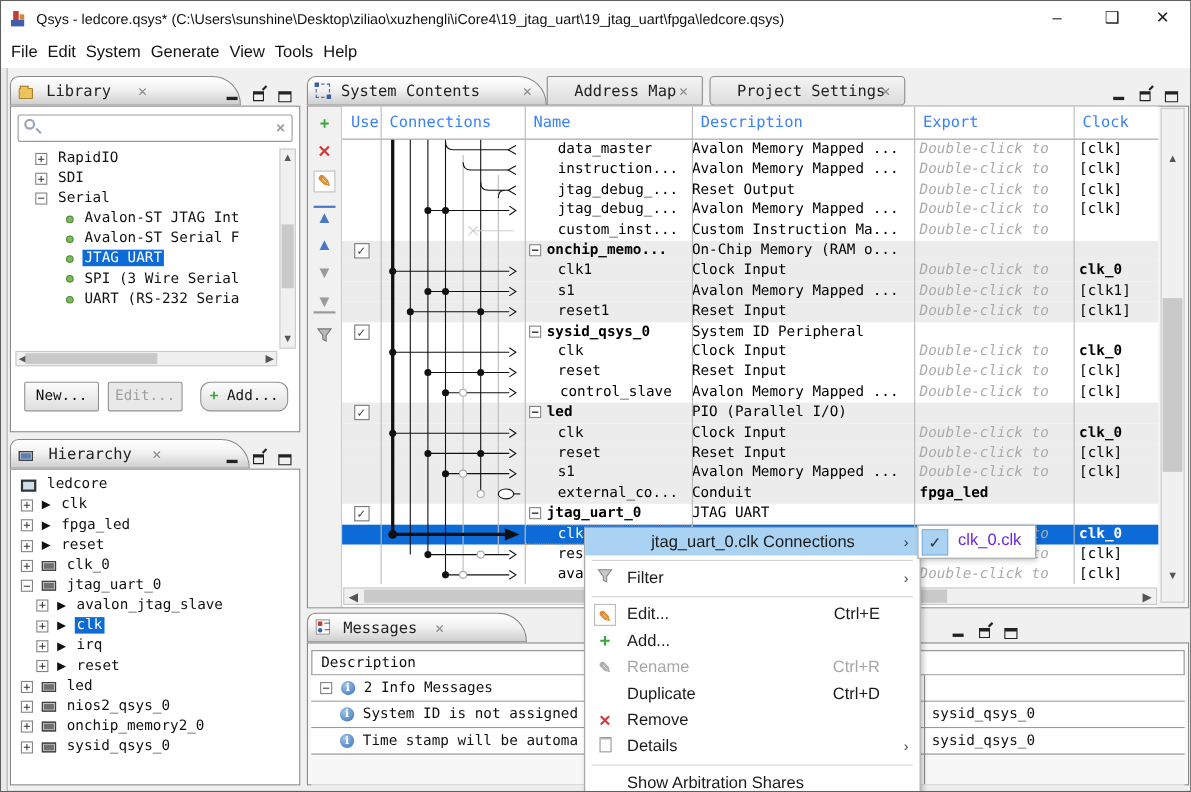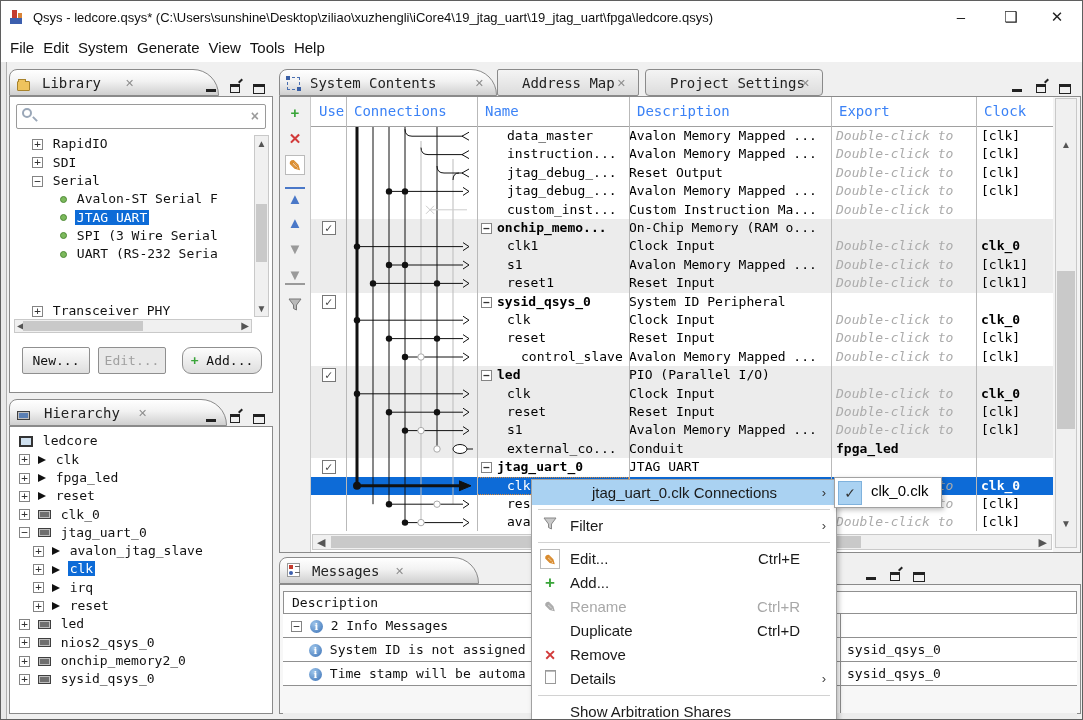--- a/index.html
+++ b/index.html
@@ -123,21 +123,21 @@
   .cm-item .cm-ar { position:absolute; right:10px; top:0; color:#444; font-size:13px; }
   .cm-item.disabled .cm-lb,.cm-item.disabled .cm-sc { color:#a8a8a8; }
   .cm-sep { height:1px; background:#d2d2d2; margin:4px 6px; }
   .cm-hdr { height:25px; line-height:25px; background:#aad2f2; position:relative; }
   .cm-hdr .cm-lb { position:absolute; left:60px; }
   .cm-hdr .cm-ar { position:absolute; right:10px; font-size:13px; color:#333; }
   #ctx-sub { position:absolute; left:833px; top:476px; width:108px; height:31px; background:#fff; border:1px solid #a2a2a2;
              box-shadow:2px 2px 5px rgba(0,0,0,.25); z-index:11; font-size:15px; }
   #ctx-sub .chkcell { position:absolute; left:3px; top:3px; width:24px; height:24px; background:#aad2f2; border:1px solid #7fb2dd; color:#333;
                       text-align:center; line-height:23px; font-size:14px; }
-  #ctx-sub .sub-lb { position:absolute; left:36px; top:4px; color:#000000; }
+  #ctx-sub .sub-lb { position:absolute; left:36px; top:4px; color:#6d28d9; }
 
   #wires { position:absolute; left:0; top:0; z-index:3; pointer-events:none; }
   #leftstrip { position:absolute; left:0; top:61px; width:6px; height:659px; background:#e9e9e9; border-right:1px solid #b0b0b0; } 
 </style>
 </head>
 <body>
 
 <div id="win">
 
   <div id="titlebar">
@@ -169,20 +169,21 @@
     </div>
     <div class="panel-body" id="lib-body">
       <div id="lib-search">
         <span class="mag"></span>
         <span class="clr">×</span>
       </div>
       <div id="lib-tree" class="mono">
           <div class="treerow" style="padding-left: 18px;"><span class="expbox">+</span>&nbsp;<span class="lbl">RapidIO</span></div>
           <div class="treerow" style="padding-left: 18px;"><span class="expbox">+</span>&nbsp;<span class="lbl">SDI</span></div>
           <div class="treerow" style="padding-left: 18px;"><span class="expbox">−</span>&nbsp;<span class="lbl">Serial</span></div>
+          <div class="treerow" style="padding-left: 46px;"><span class="greendot"></span>&nbsp;<span class="lbl">Avalon-ST JTAG Int</span></div>
           <div class="treerow" style="padding-left: 46px;"><span class="greendot"></span>&nbsp;<span class="lbl">Avalon-ST Serial F</span></div>
           <div class="treerow" style="padding-left: 46px;"><span class="greendot"></span>&nbsp;<span class="lbl sel">JTAG UART</span></div>
           <div class="treerow" style="padding-left: 46px;"><span class="greendot"></span>&nbsp;<span class="lbl">SPI (3 Wire Serial</span></div>
           <div class="treerow" style="padding-left: 46px;"><span class="greendot"></span>&nbsp;<span class="lbl">UART (RS-232 Seria</span></div>
           <div class="treerow" style="padding-left: 18px; margin-top: 39px;"><span class="expbox">+</span>&nbsp;<span class="lbl">Transceiver PHY</span></div>
           <div class="treerow" style="padding-left: 4px;"><span class="expbox">+</span>&nbsp;<span class="lbl">Memories and Memory Contr</span></div>
         </div>
       <div id="lib-vscroll" class="vscroll">
         <span class="sarrow" style="top:2px;">▲</span>
         <div class="vthumb" style="top:68px;width:11px;height:58px;"></div>
@@ -355,21 +356,21 @@
             </div>
             <div class="trow" style="top: 232.4px;">
               <div class="tcell c-use"></div>
               <div class="tcell c-name" style="padding-left: 30px;"><span>reset</span></div>
               <div class="tcell c-desc">Reset Input</div>
               <div class="tcell c-exp dbl" style="padding-left: 5px;">Double-click to</div>
               <div class="tcell c-clk" style="padding-left: 5px;">[clk]</div>
             </div>
             <div class="trow" style="top: 250.8px;">
               <div class="tcell c-use"></div>
-              <div class="tcell c-name" style="padding-left: 44px;"><span>control_slave</span></div>
+              <div class="tcell c-name" style="padding-left: 32px;"><span>control_slave</span></div>
               <div class="tcell c-desc">Avalon Memory Mapped ...</div>
               <div class="tcell c-exp dbl" style="padding-left: 5px;">Double-click to</div>
               <div class="tcell c-clk" style="padding-left: 5px;">[clk]</div>
             </div>
             <div class="trow shade" style="top: 269.2px;">
               <div class="tcell c-use"><span class="chk" style="margin-top: 2px;">✓</span></div>
               <div class="tcell c-name bold"><span class="expbox" style="margin-right: 5px; margin-left: 4px;">−</span><span>led</span></div>
               <div class="tcell c-desc">PIO (Parallel I/O)</div>
               <div class="tcell c-exp" style="padding-left: 5px;"></div>
               <div class="tcell c-clk" style="padding-left: 5px;"></div>

